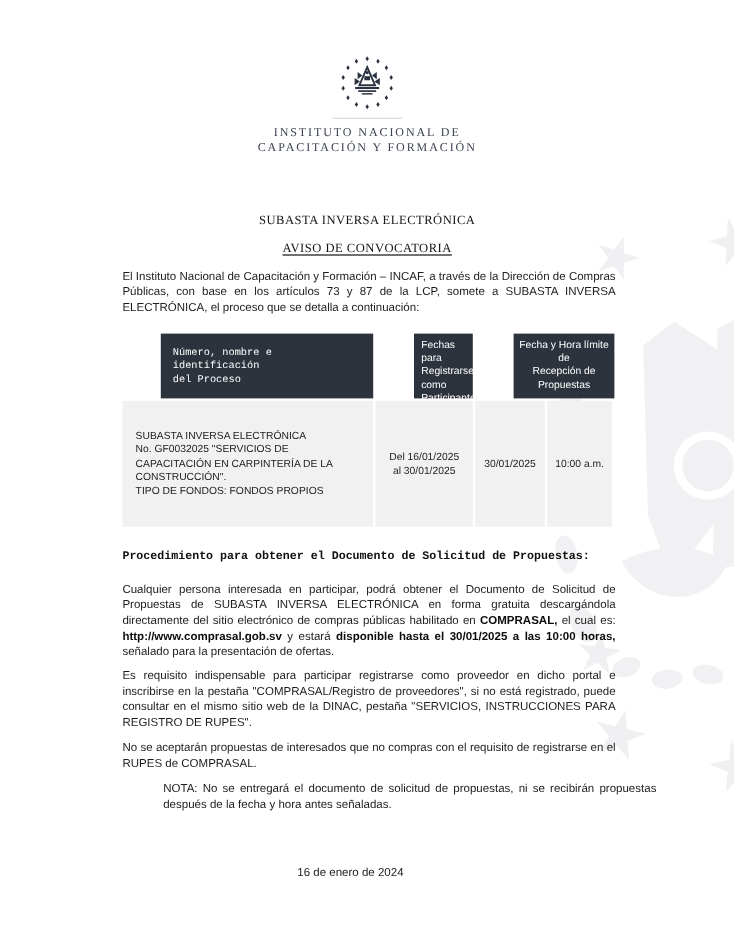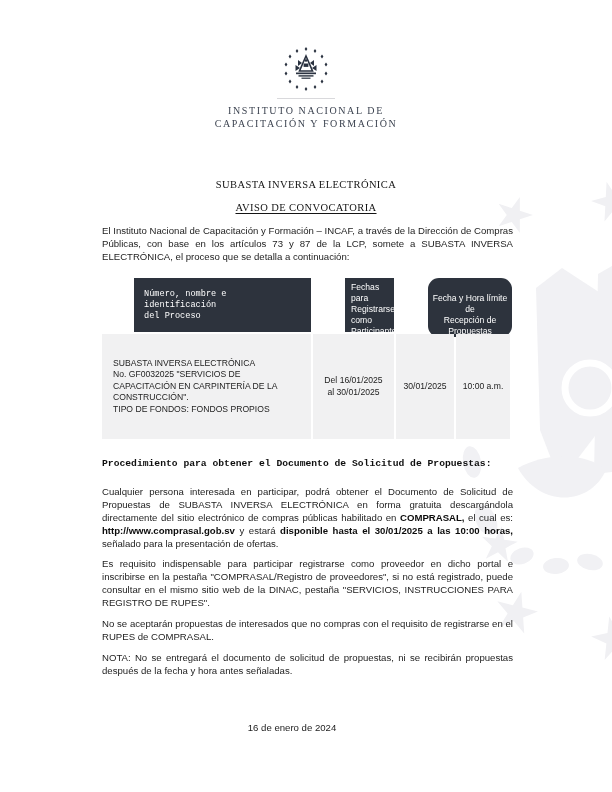--- a/index.html
+++ b/index.html
@@ -28,31 +28,31 @@
   .doc-subtitle span{text-decoration:underline;text-underline-offset:2px;}
 
   
   .para{position:absolute;left:102px;width:411px;font-size:9.6px;line-height:13.1px;
     text-align:justify;color:#1d1d1d;}
   .p-intro{top:224px;}
   .p-heading{top:457px;font-weight:bold;font-size:9.7px;text-align:left;color:#0f0f0f;font-family:Liberation Mono, monospace;}
   .p-obtain{top:485px;}
   .p-require{top:557px;}
   .p-rupes{top:617px;}
-  .p-nota{top:651px;}
+  .p-nota{top:651px;margin-left:34px;}
   .para b{font-weight:bold;color:#0c0c0c;}
 
   
   .doc-table{position:absolute;top:278px;left:102px;width:406px;font-size:8.6px;}
   .thead{display:grid;grid-template-columns:209px 81px 116px;gap:2px;}
   .th{background:#2d333d;color:#ffffff;line-height:11px;margin-left:32px;}
   .th-process{height:54px;display:flex;align-items:center;padding:0 10px;box-sizing:border-box;}
   .th-reg{height:54px;padding:4px 4px 0 6px;box-sizing:border-box;}
   .th-group{display:flex;flex-direction:column;gap:2px;height:54px;}
-  .th-group-label{flex:1;text-align:center;padding-top:15px;border-radius:11px;}
+  .th-group-label{flex:1;text-align:center;padding-top:4px;}
   .th-subrow{display:grid;grid-template-columns:58px 54px;gap:2px;height:22px;}
   .th-sub{display:flex;align-items:center;justify-content:center;height:22px;}
   .tbody{margin-top:2px;display:grid;grid-template-columns:209px 81px 58px 54px;gap:2px;}
   .td{background:#f1f1f2;height:105px;box-sizing:border-box;color:#222;}
   .td-process{display:flex;flex-direction:column;justify-content:center;
     padding-left:11px;padding-right:6px;white-space:pre-line;line-height:11.6px;}
   .td-center{display:flex;align-items:center;justify-content:center;text-align:center;
     white-space:pre-line;line-height:11.6px;}
 
   .footer-date{position:absolute;top:722px;left:0;width:584px;text-align:center;

